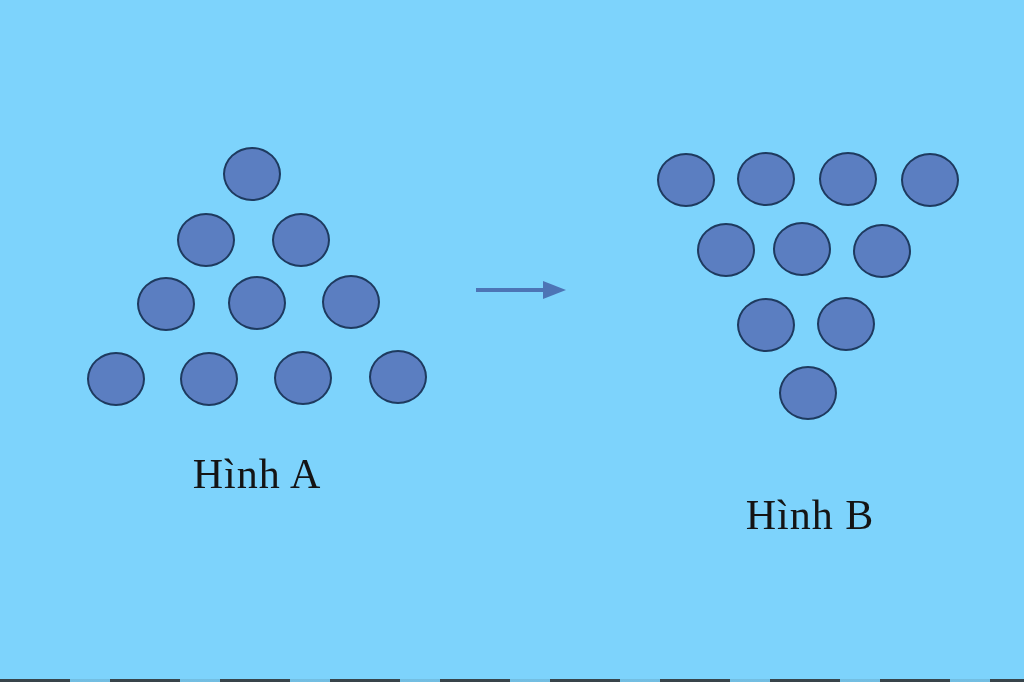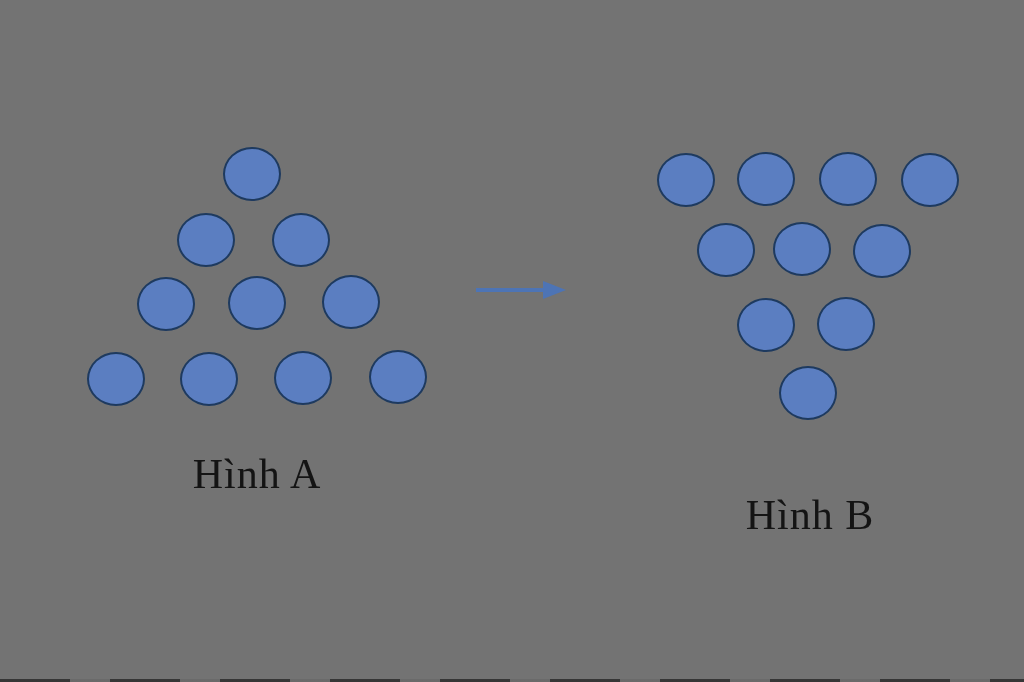--- a/index.html
+++ b/index.html
@@ -51,21 +51,21 @@
     height: 3px;
     background: repeating-linear-gradient(90deg,
       #2b2b2b 0px, #2b2b2b 70px,
       rgba(43,43,43,0.15) 70px, rgba(43,43,43,0.15) 110px);
     opacity: 0.85;
   }
 </style>
 </head>
 <body>
 
-<div class="canvas" style="background: #737373;">
+<div class="canvas" style="background: #7dd3fc;">
 
   <div id="dots-layer" class="dots-layer">
       <div class="dot" style="left: 223px; top: 147px; width: 58px; height: 54px; background: rgb(91, 126, 193); border-width: 2px; border-color: rgb(30, 58, 95);"></div>
       <div class="dot" style="left: 177px; top: 213px; width: 58px; height: 54px; background: rgb(91, 126, 193); border-width: 2px; border-color: rgb(30, 58, 95);"></div>
       <div class="dot" style="left: 272px; top: 213px; width: 58px; height: 54px; background: rgb(91, 126, 193); border-width: 2px; border-color: rgb(30, 58, 95);"></div>
       <div class="dot" style="left: 137px; top: 277px; width: 58px; height: 54px; background: rgb(91, 126, 193); border-width: 2px; border-color: rgb(30, 58, 95);"></div>
       <div class="dot" style="left: 228px; top: 276px; width: 58px; height: 54px; background: rgb(91, 126, 193); border-width: 2px; border-color: rgb(30, 58, 95);"></div>
       <div class="dot" style="left: 322px; top: 275px; width: 58px; height: 54px; background: rgb(91, 126, 193); border-width: 2px; border-color: rgb(30, 58, 95);"></div>
       <div class="dot" style="left: 87px; top: 352px; width: 58px; height: 54px; background: rgb(91, 126, 193); border-width: 2px; border-color: rgb(30, 58, 95);"></div>
       <div class="dot" style="left: 180px; top: 352px; width: 58px; height: 54px; background: rgb(91, 126, 193); border-width: 2px; border-color: rgb(30, 58, 95);"></div>

